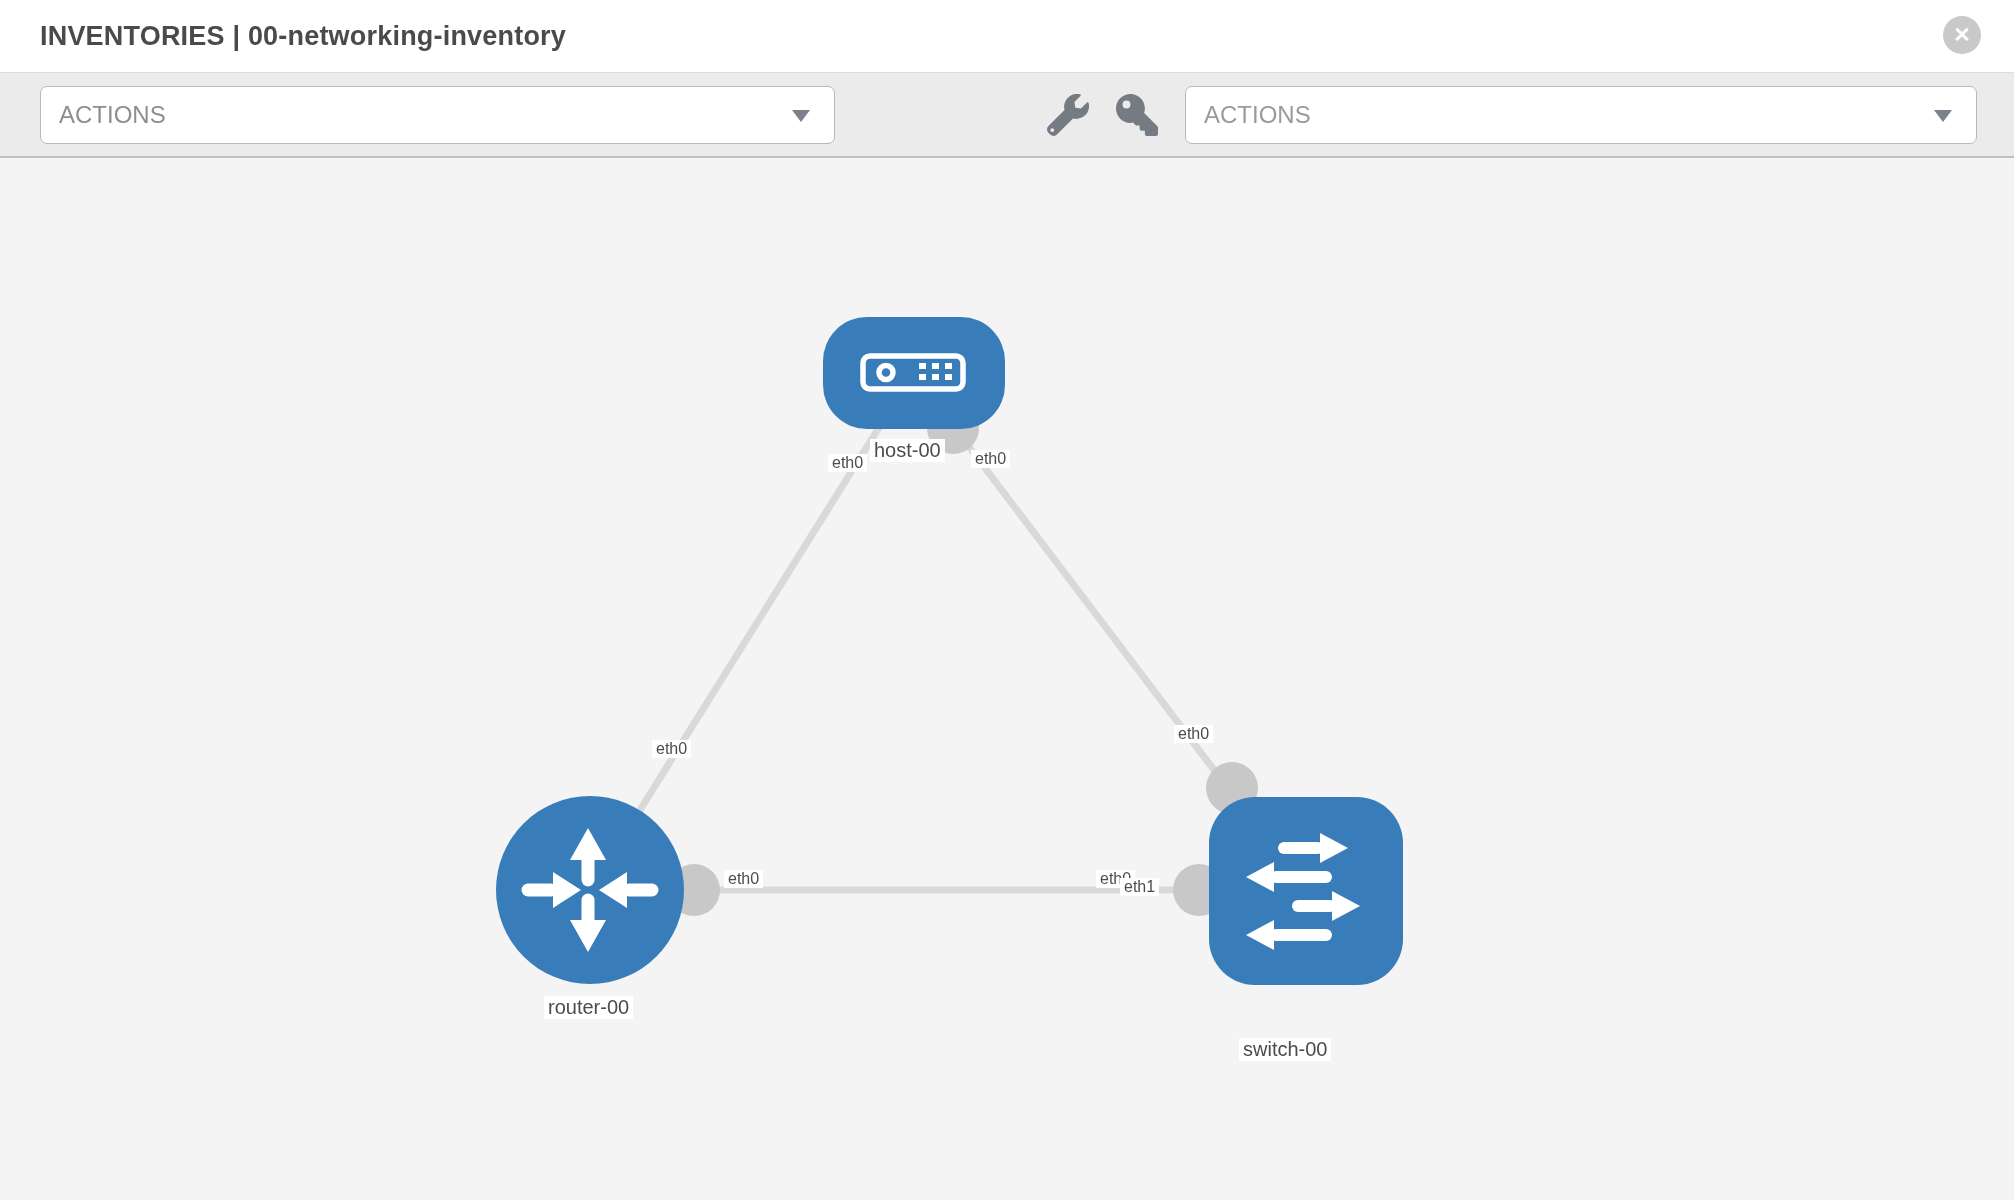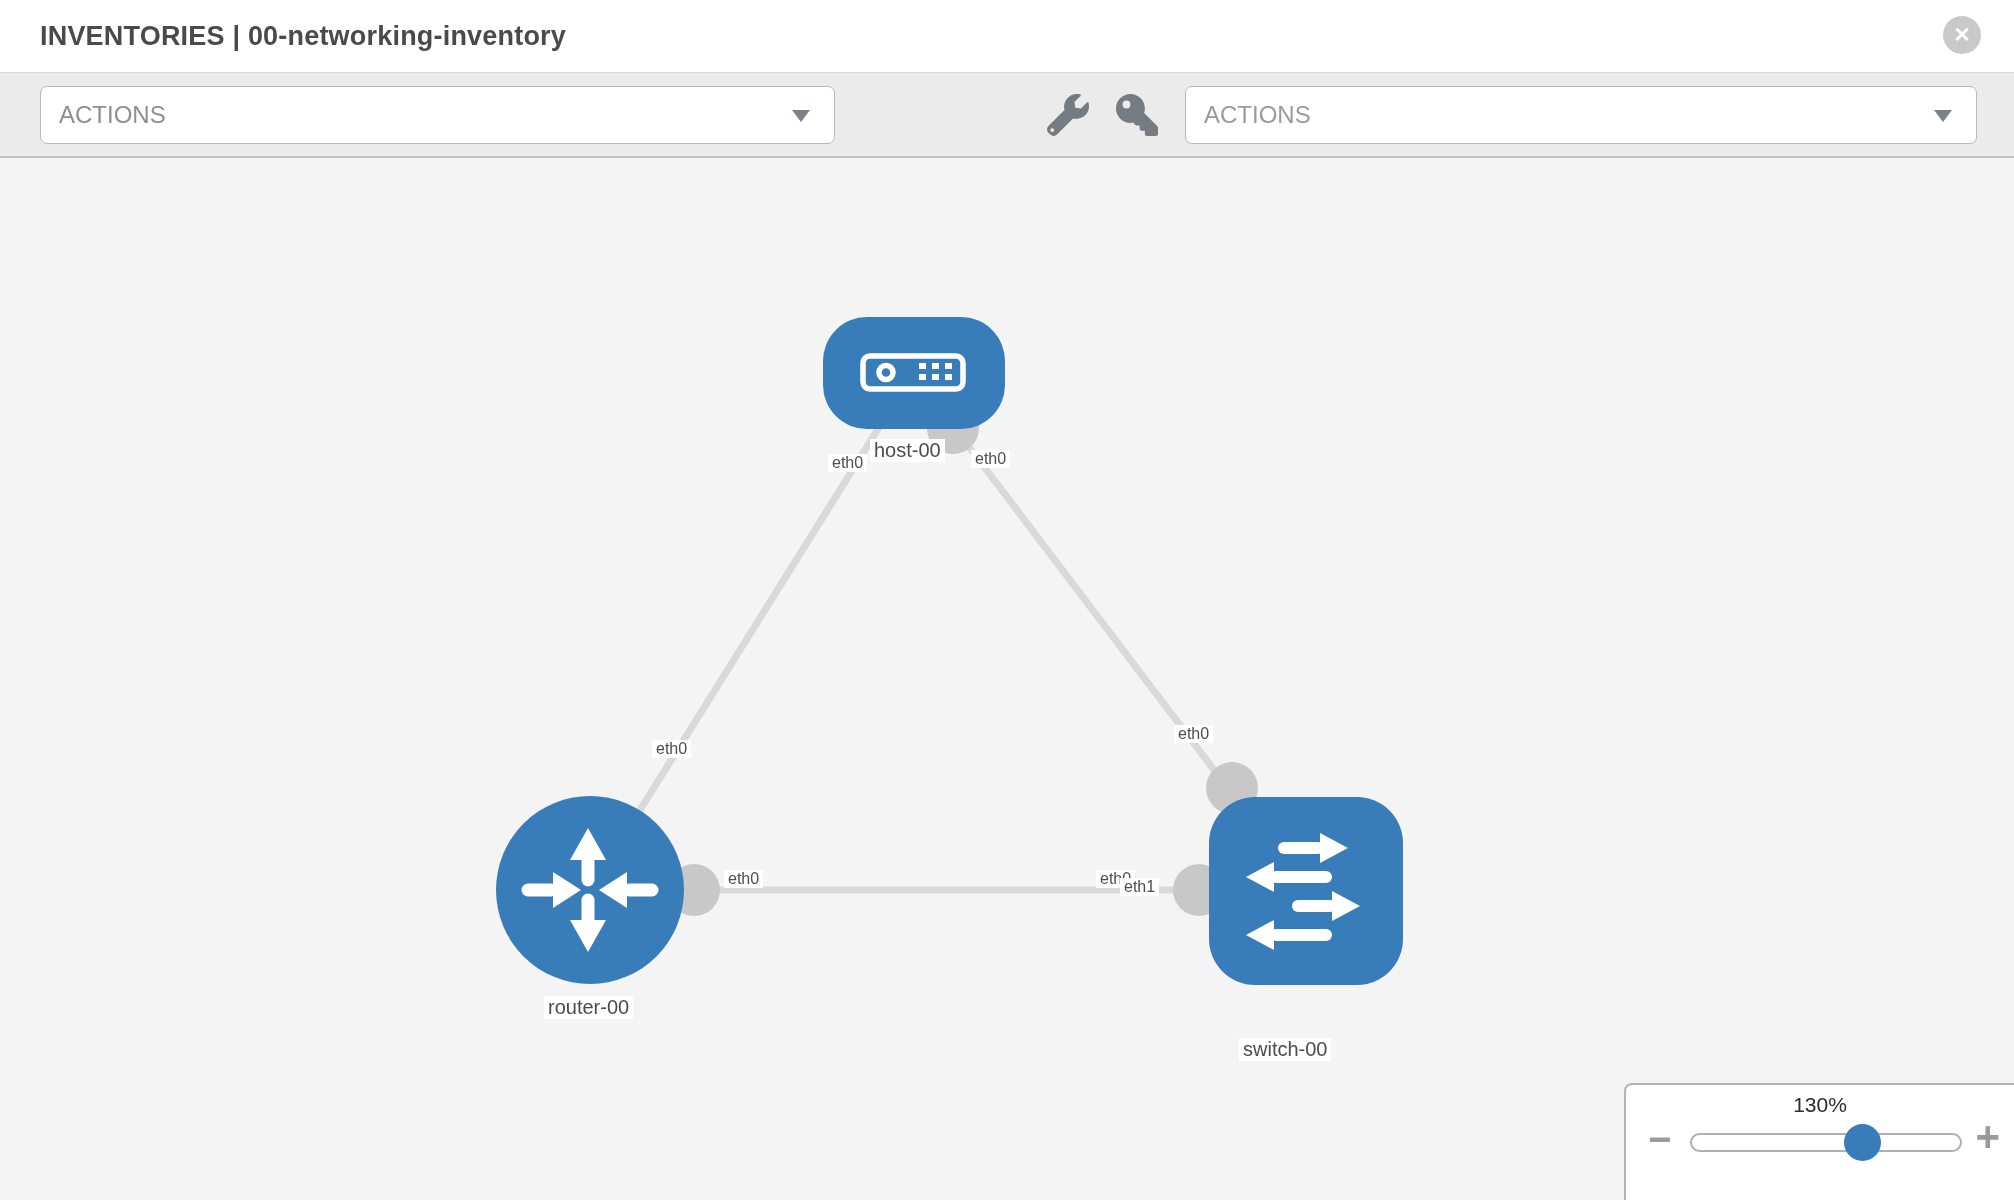--- a/index.html
+++ b/index.html
@@ -161,22 +161,15 @@
     <div class="nlabel name lbl-host">host-00</div>
     <div class="nlabel if lbl-host-eth-r">eth0</div>
     <div class="nlabel if lbl-hr-eth">eth0</div>
     <div class="nlabel if lbl-router-eth">eth0</div>
     <div class="nlabel if lbl-sw-back">eth0</div>
     <div class="nlabel if lbl-sw-front">eth1</div>
     <div class="nlabel if lbl-sw-top">eth0</div>
     <div class="nlabel name lbl-router">router-00</div>
     <div class="nlabel name lbl-switch">switch-00</div>
 
-    <div class="zoom-panel">
-      <div class="zoom-level">130%</div>
-      <div class="zoom-minus">−</div>
-      <div class="zoom-track"></div>
-      <div class="zoom-knob"></div>
-      <div class="zoom-plus">+</div>
-    </div>
   </div>
 
 </div>
 
 </body></html>

